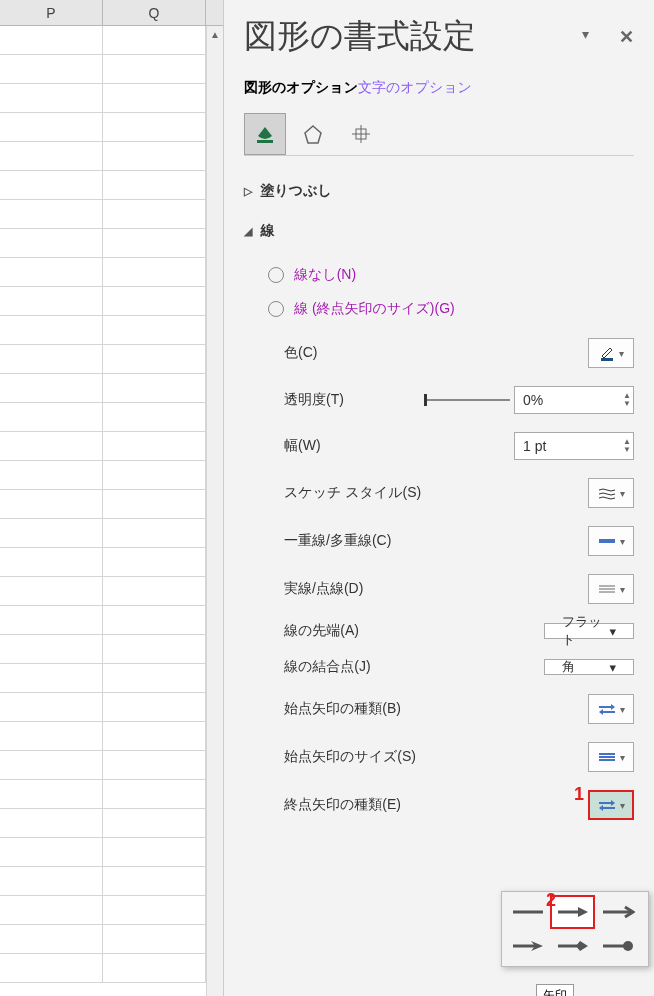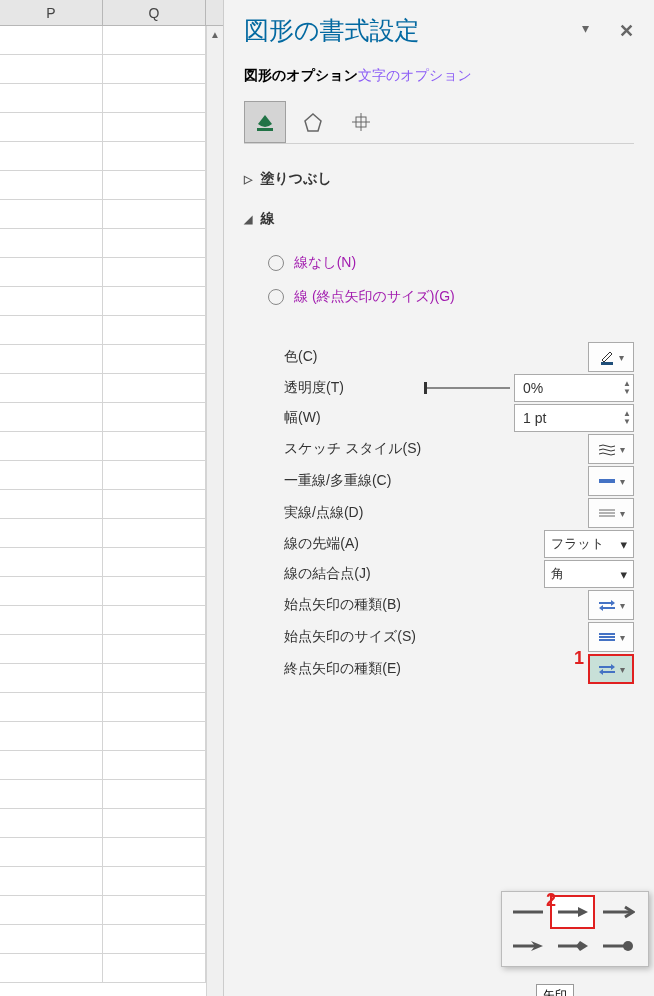--- a/index.html
+++ b/index.html
@@ -73,22 +73,22 @@
       display: flex;
       flex-direction: column;
     }
     .panel-header {
       display: flex;
       align-items: center;
       justify-content: space-between;
       margin-bottom: 20px;
     }
     .panel-title {
-      font-size: 25px;
-      color: #0369a1;
+      font-size: 33px;
+      color: #404040;
       font-weight: 400;
     }
     .panel-controls {
       display: flex;
       gap: 30px;
     }
     .dropdown-arrow, .close-btn {
       font-size: 14px;
       color: #666;
       cursor: pointer;
@@ -170,24 +170,24 @@
     }
     .radio-circle.selected::after {
       content: "";
       width: 8px;
       height: 8px;
       background: #333;
       border-radius: 50%;
     }
     .props {
       padding-left: 40px;
-      margin-top: 28px;
+      margin-top: 12px;
       display: flex;
       flex-direction: column;
-      gap: 2px;
+      gap: 18px;
     }
     .prop-row {
       display: flex;
       align-items: center;
       justify-content: space-between;
       font-size: 14px;
       color: #333;
     }
     .prop-control {
       display: flex;
@@ -237,27 +237,27 @@
       position: absolute;
       right: 2px;
       display: flex;
       flex-direction: column;
       font-size: 8px;
       color: #666;
       line-height: 1;
     }
     .combo {
       width: 90px;
-      height: 28px;
+      height: 16px;
       border: 1px solid #aaa;
       background: #fff;
       display: flex;
       align-items: center;
       justify-content: space-between;
-      padding: 0 6px;
+      padding: 0 17px;
       font-size: 13px;
     }
     .icon-combo {
       width: 46px;
       height: 30px;
       border: 1px solid #aaa;
       background: #fdfdfd;
       display: flex;
       align-items: center;
       justify-content: center;

